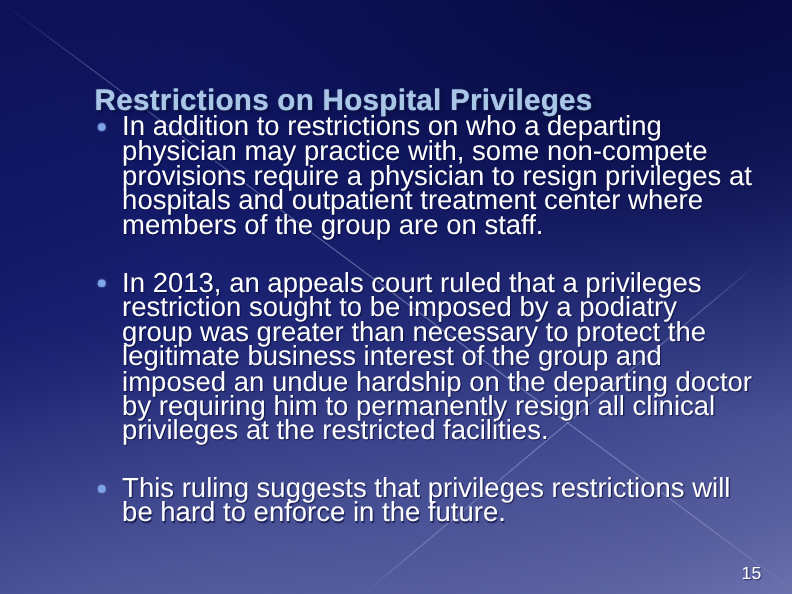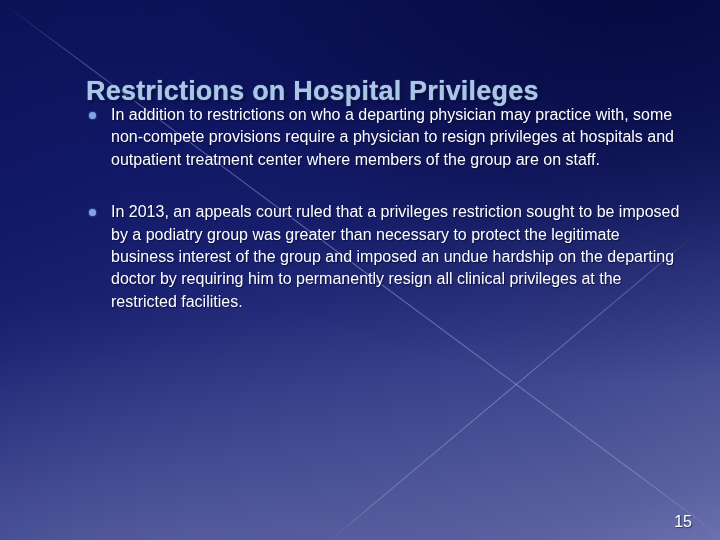--- a/index.html
+++ b/index.html
@@ -99,21 +99,21 @@
     width: 600px;
     list-style: none;
     margin: 0;
     padding: 0;
   }
   .bullet-item {
     position: relative;
     padding-left: 25px;
     margin-bottom: 30px;
     color: #ffffff;
-    font-size: 16px;
+    font-size: 25px;
     line-height: 22.4px;
     text-shadow: 1px 1px 1px rgba(8,12,56,0.75);
   }
   .bullet-item:last-child { margin-bottom: 0; }
 
   .bullet-marker {
     position: absolute;
     left: 3px;
     top: 8px;
     width: 7px;
@@ -150,18 +150,22 @@
     <li class="bullet-item">
       <span class="bullet-marker"></span>
       <span class="bullet-text">In addition to restrictions on who a departing physician may practice with, some non-compete provisions require a physician to resign privileges at hospitals and outpatient treatment center where members of the group are on staff.</span>
     </li>
 
     <li class="bullet-item">
       <span class="bullet-marker"></span>
       <span class="bullet-text">In 2013, an appeals court ruled that a privileges restriction sought to be imposed by a podiatry group was greater than necessary to protect the legitimate business interest of the group and imposed an undue hardship on the departing doctor by requiring him to permanently resign all clinical privileges at the restricted facilities.</span>
     </li>
 
+    <li class="bullet-item">
+      <span class="bullet-marker"></span>
+      <span class="bullet-text">This ruling suggests that privileges restrictions will be hard to enforce in the future.</span>
+    </li>
 
   </ul>
 
   <div id="page-number">15</div>
 
 </div>
 
 </body></html>

